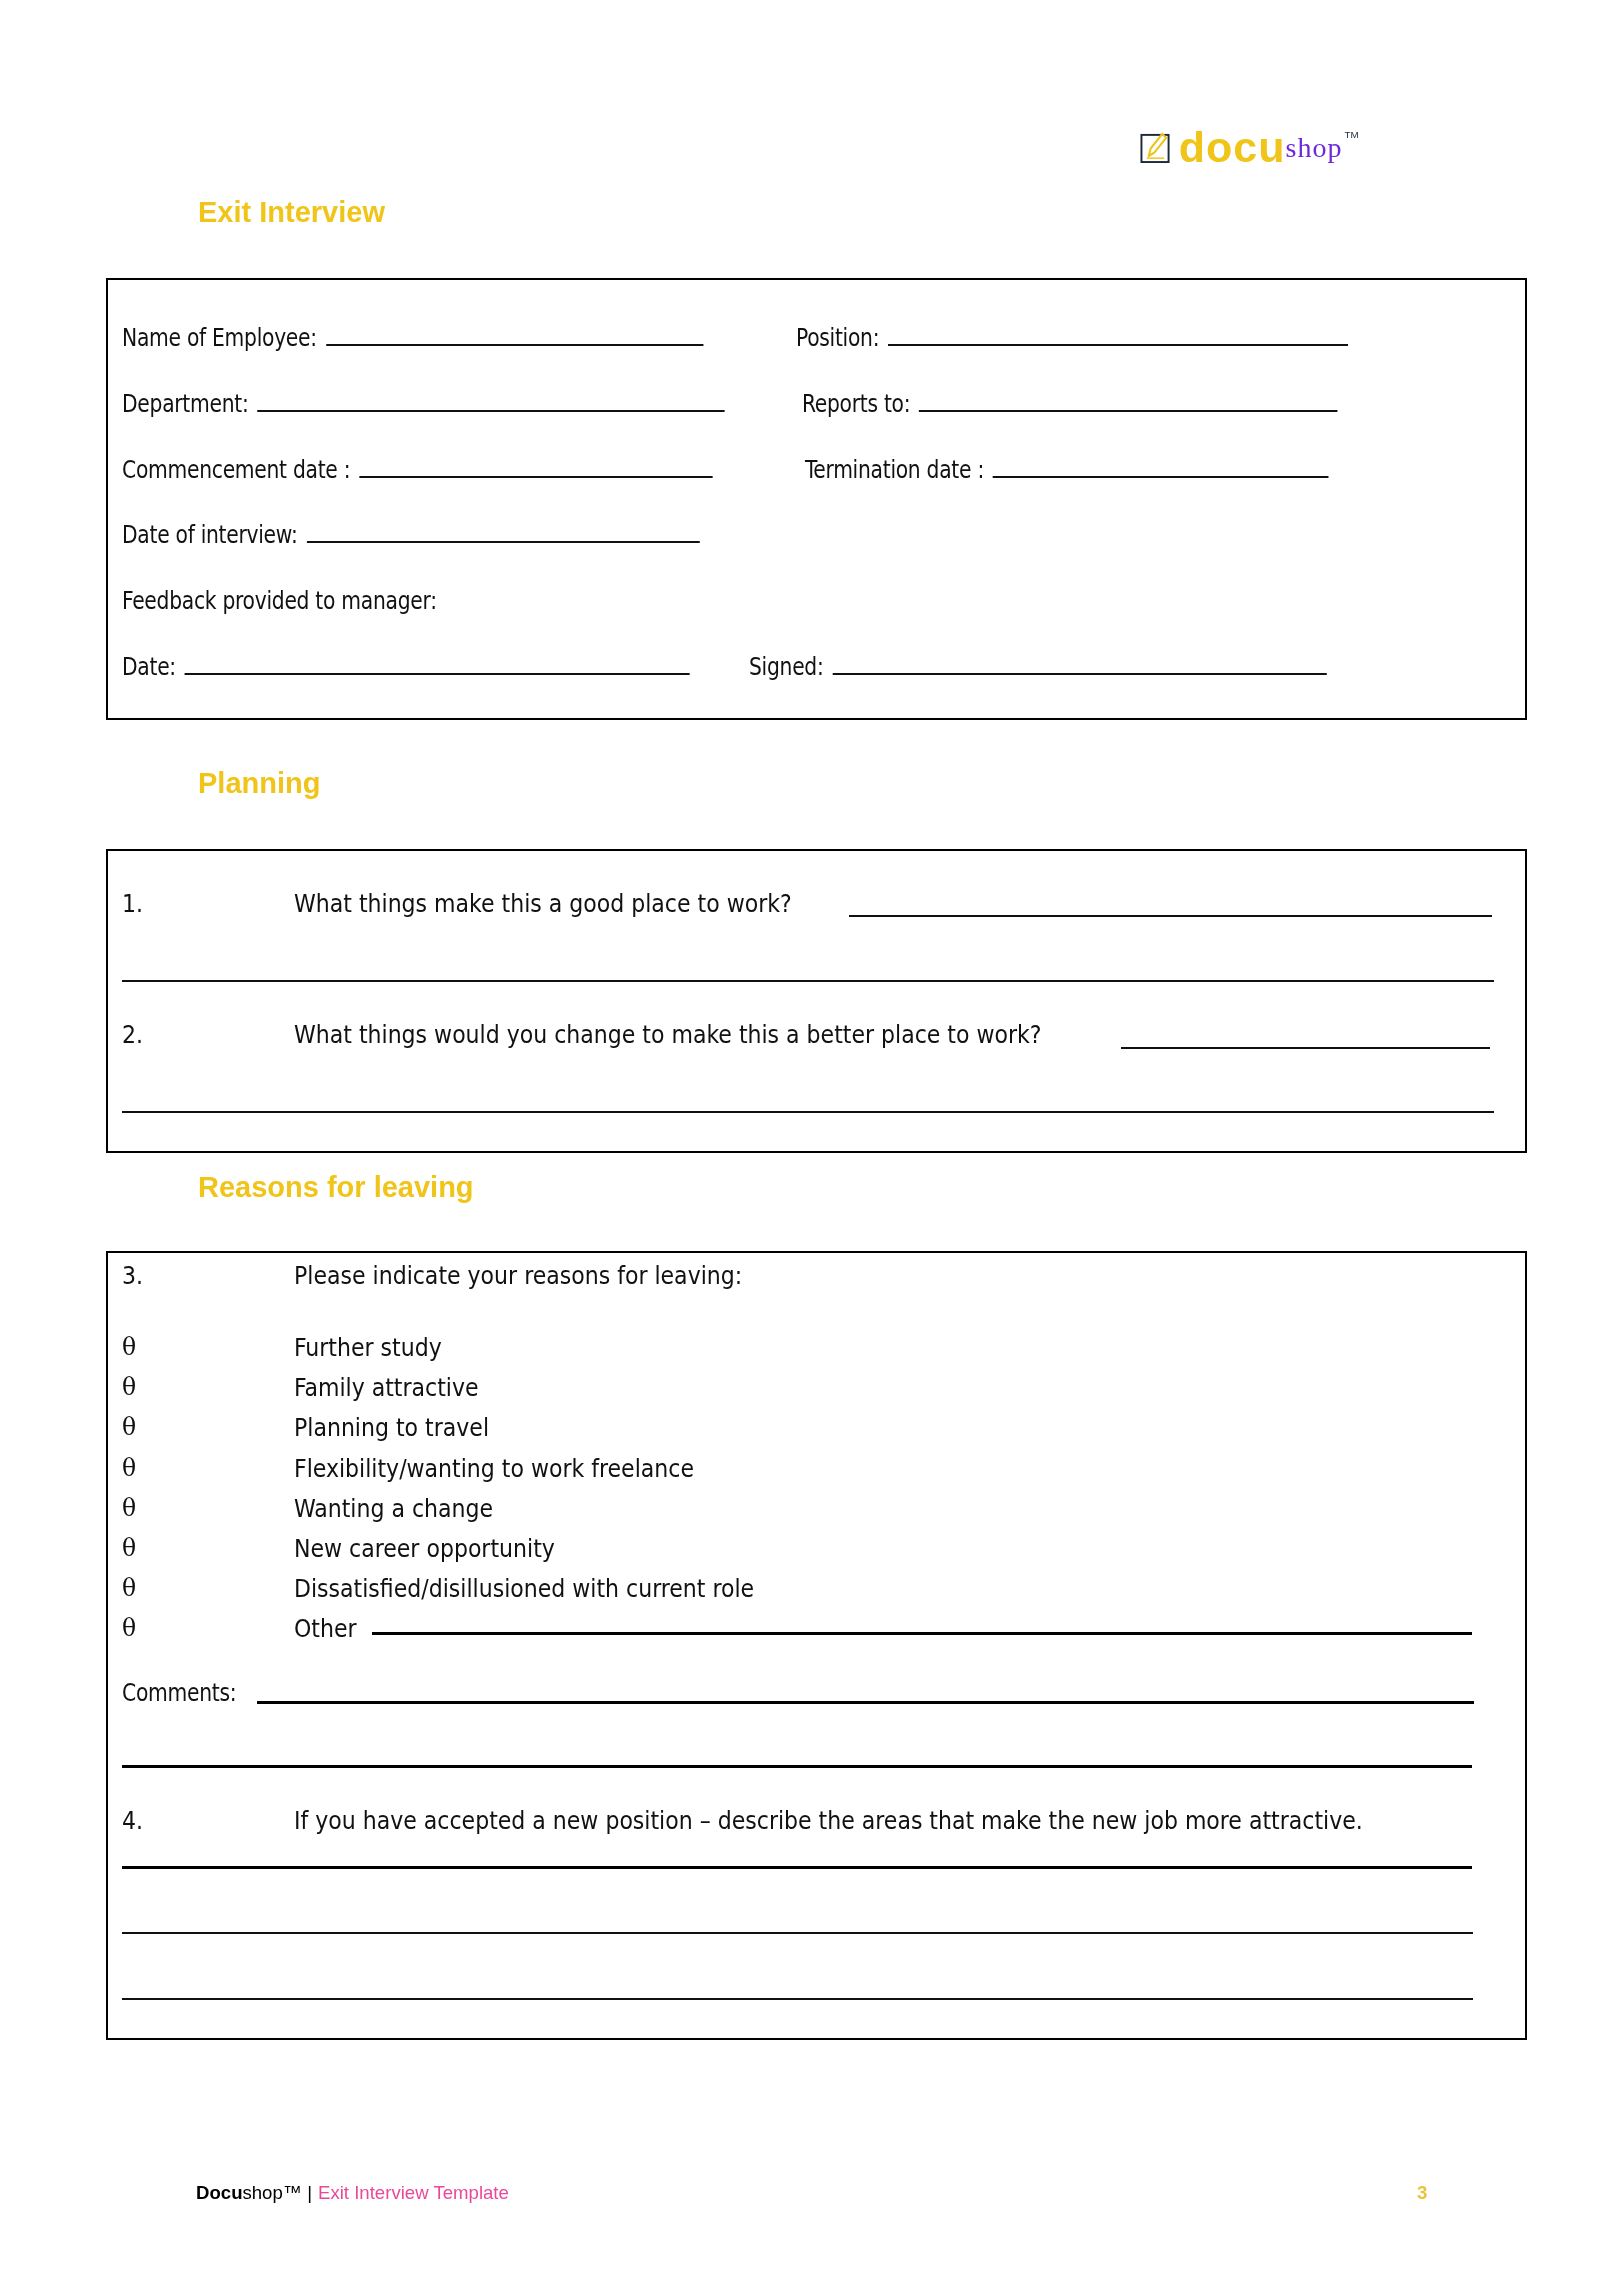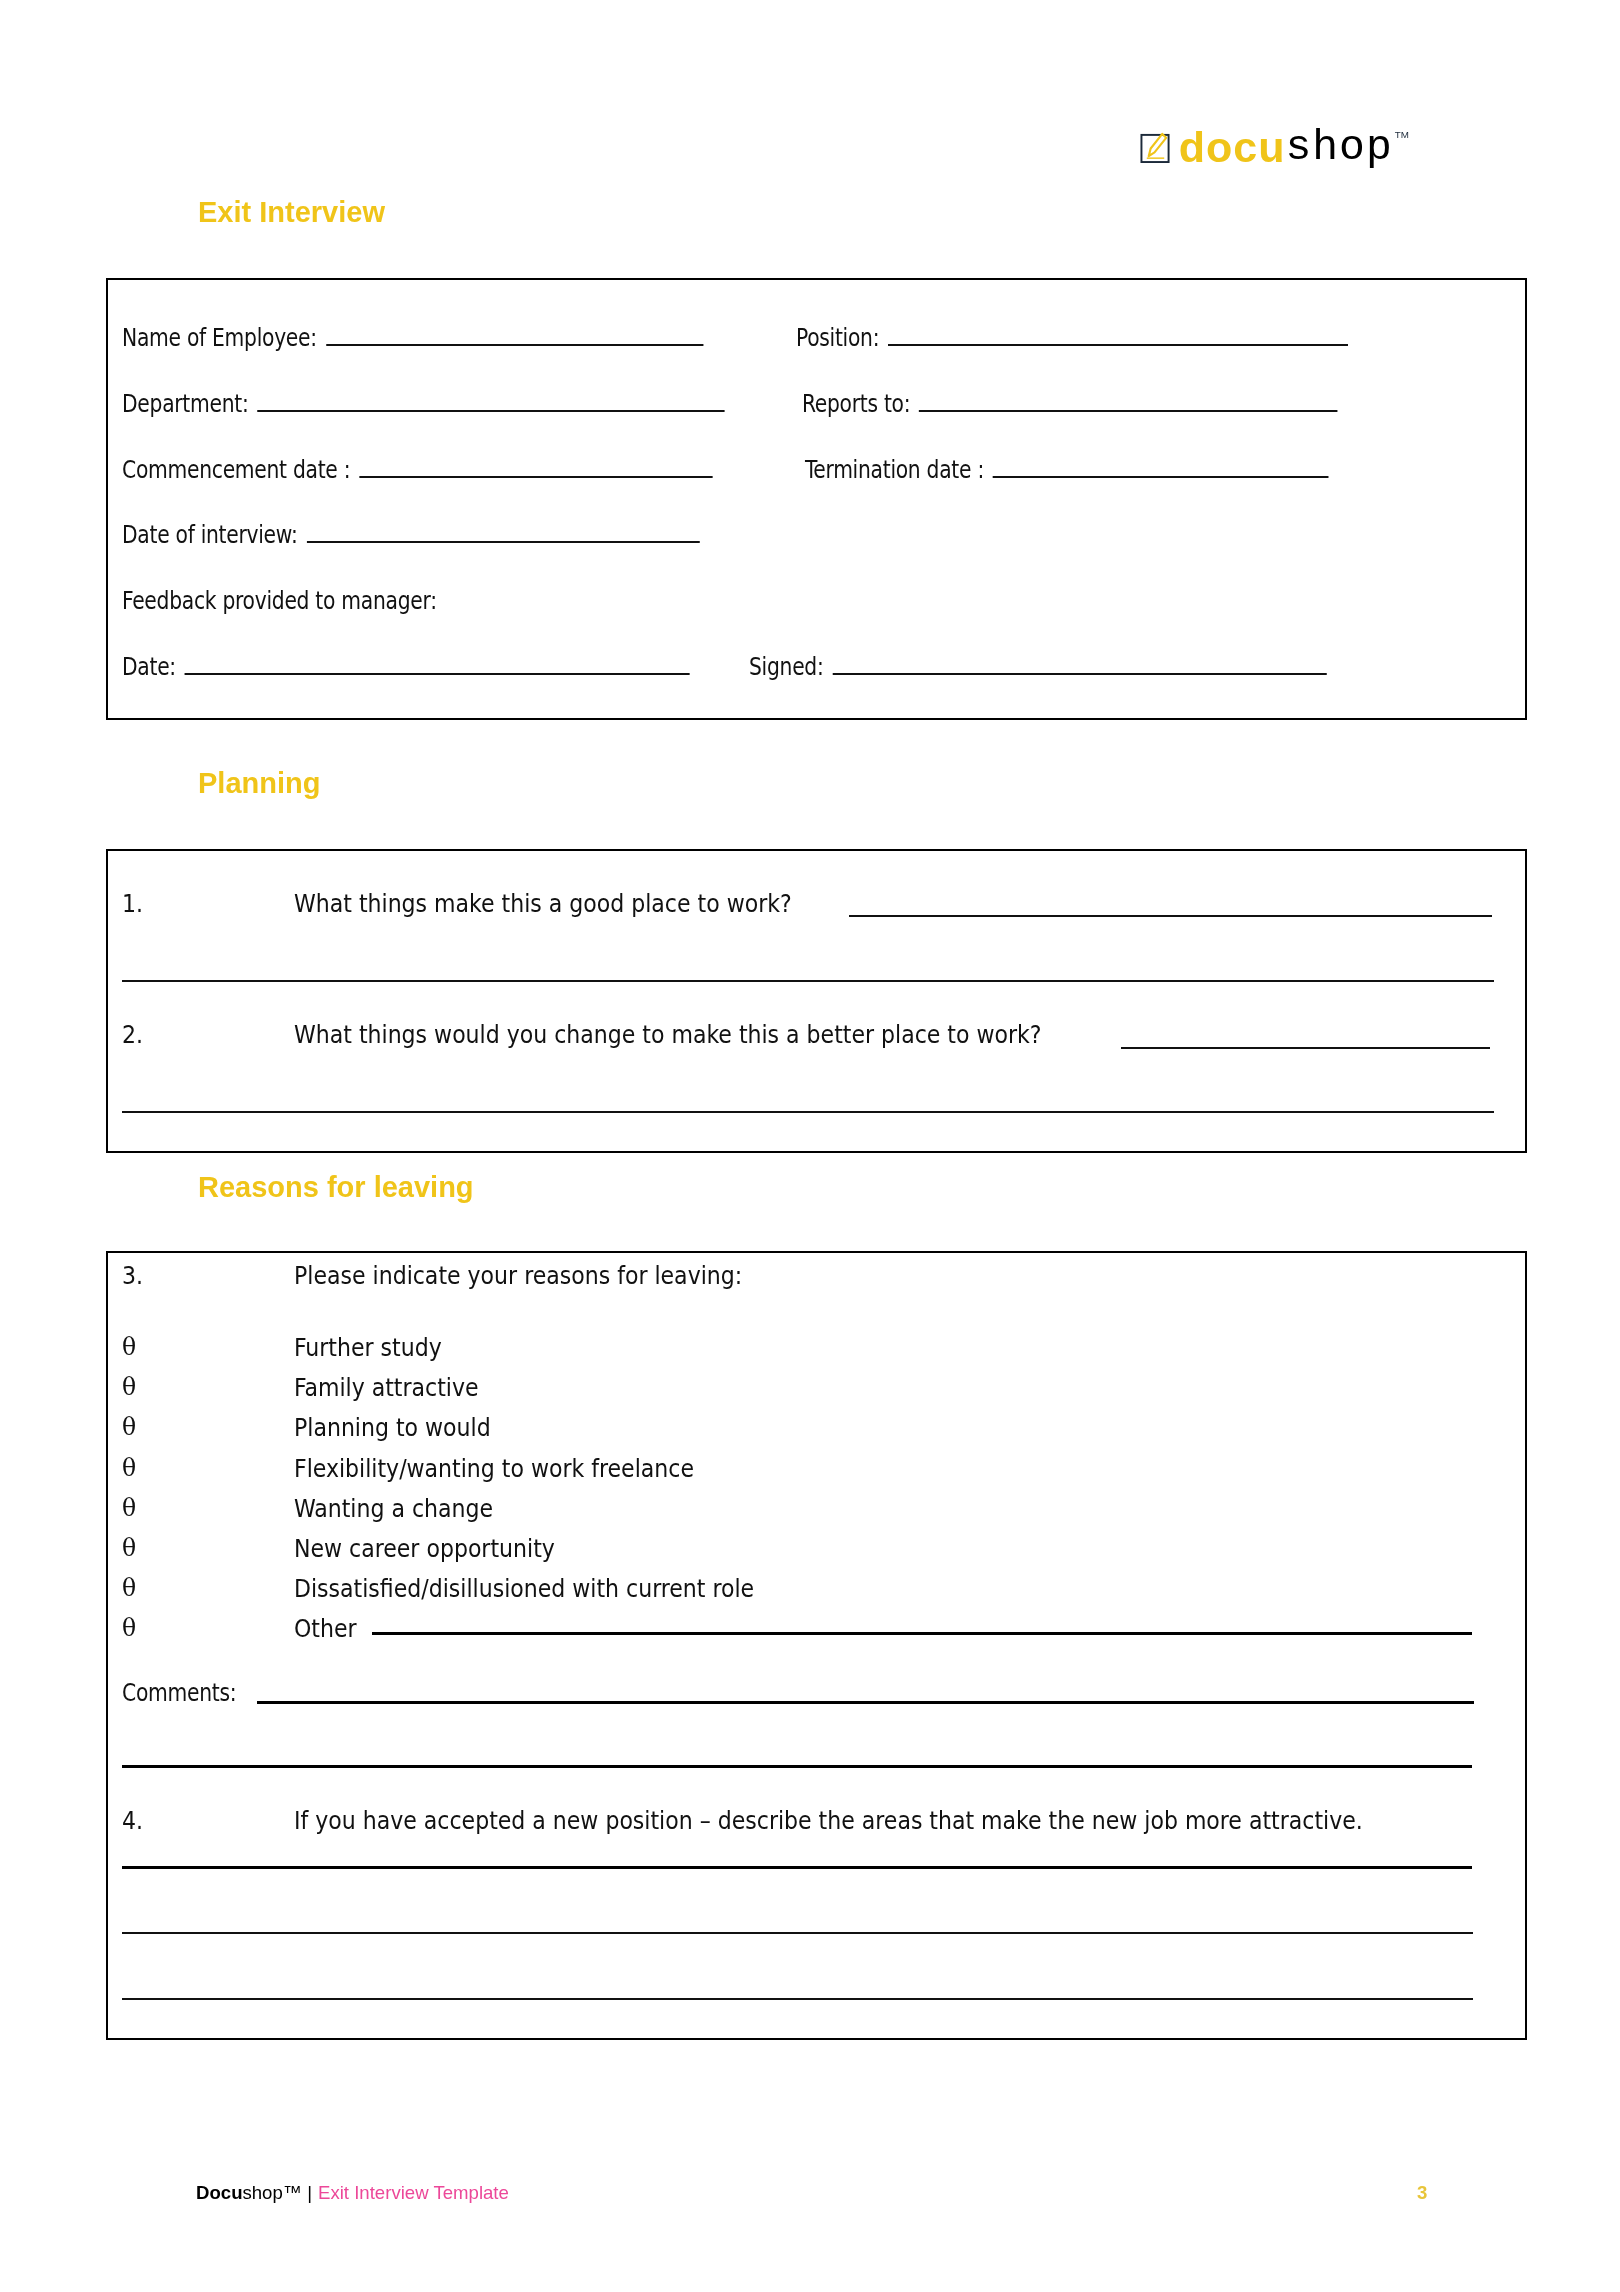--- a/index.html
+++ b/index.html
@@ -4,21 +4,21 @@
   <style>
     html, body { margin: 0; padding: 0; background: #ffffff; }
     body { width: 1620px; height: 2293px; position: relative; overflow: hidden;
            font-family: "DejaVu Sans Condensed", "DejaVu Sans", sans-serif; color: #111; }
     .abs { position: absolute; }
 
     
     .logo { left: 1140px; top: 123px; height: 49px; display: flex; align-items: center; }
     .logo-icon { width: 31px; height: 35px; margin-right: 7.8px; }
     .logo-docu { font-family: "Liberation Sans", sans-serif; font-weight: bold; font-size: 43px; color: #F0C419; letter-spacing: 1px; }
-    .logo-shop { font-family: Liberation Mono, monospace; font-size: 43px; color: #000000; letter-spacing: 1px; }
+    .logo-shop { font-family: Liberation Serif, serif; font-size: 28px; color: #6d28d9; letter-spacing: 1px; }
     .logo-tm { font-family: "Liberation Sans", sans-serif; font-size: 9.8px; color: #1C2A3A; align-self: flex-start; margin-top: 5.9px; margin-left: 2px; }
 
     .section-title { font-family: "Liberation Sans", sans-serif; font-weight: bold; font-size: 29px; color: #F0C419; left: 198px; }
 
     .box { border: 2.9px solid #000; box-sizing: border-box; left: 106px; width: 1421px; }
 
     .fld { font-size: 24.5px; white-space: nowrap; letter-spacing: -0.3px; transform: scaleX(0.92); transform-origin: left; }
     .fld .line { display: inline-block; border-bottom: 2px solid #111; vertical-align: baseline; height: 1px; margin-left: 9.8px; }
     .fullline { border-bottom: 2px solid #111; height: 0; }
     .thick { border-bottom: 3.9px solid #000; }
@@ -109,21 +109,21 @@
 
 <div class="abs num" style="top:1261px;">3.</div>
 <div class="abs qtext" style="top:1261px;">Please indicate your reasons for leaving:</div>
 
 <div id="reason-list">
     <div class="abs theta" style="top: 1333px;">θ</div>
     <div class="abs opt" style="top: 1333px;">Further study</div>
     <div class="abs theta" style="top: 1373px;">θ</div>
     <div class="abs opt" style="top: 1373px;">Family attractive</div>
     <div class="abs theta" style="top: 1413px;">θ</div>
-    <div class="abs opt" style="top: 1413px;">Planning to would</div>
+    <div class="abs opt" style="top: 1413px;">Planning to travel</div>
     <div class="abs theta" style="top: 1454px;">θ</div>
     <div class="abs opt" style="top: 1454px;">Flexibility/wanting to work freelance</div>
     <div class="abs theta" style="top: 1494px;">θ</div>
     <div class="abs opt" style="top: 1494px;">Wanting a change</div>
     <div class="abs theta" style="top: 1534px;">θ</div>
     <div class="abs opt" style="top: 1534px;">New career opportunity</div>
     <div class="abs theta" style="top: 1574px;">θ</div>
     <div class="abs opt" style="top: 1574px;">Dissatisfied/disillusioned with current role</div>
     <div class="abs theta" style="top: 1614px;">θ</div>
     <div class="abs opt" style="top: 1614px;">Other</div>

